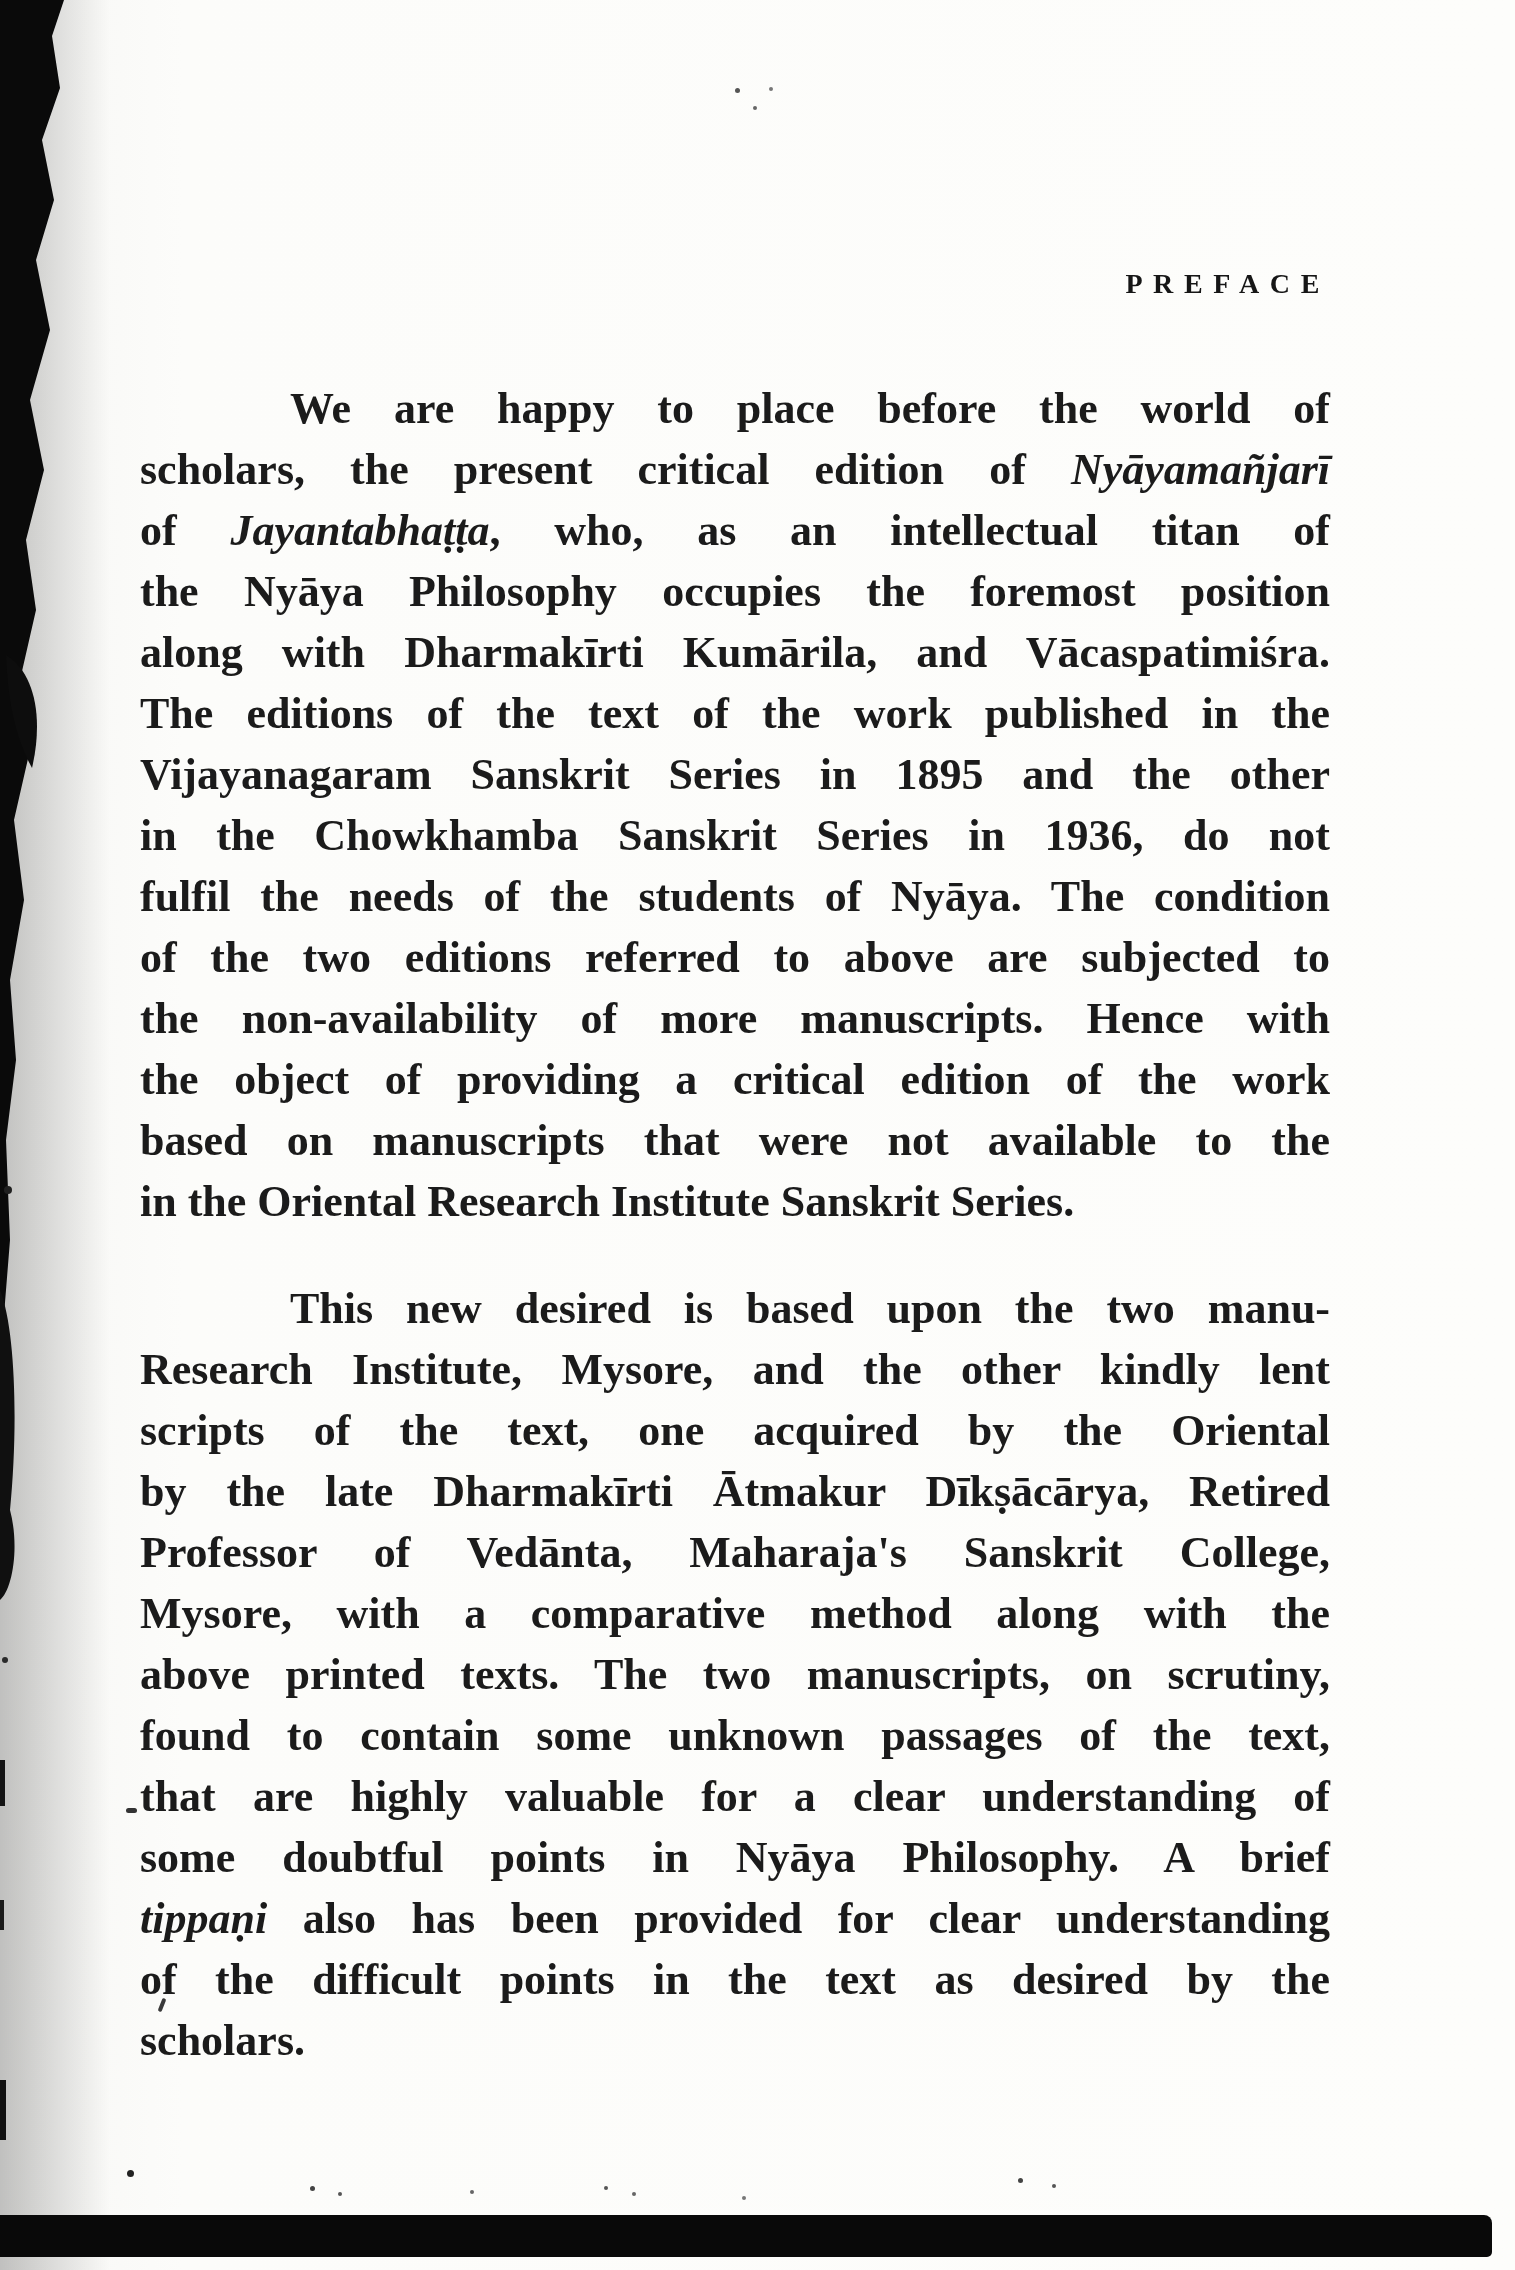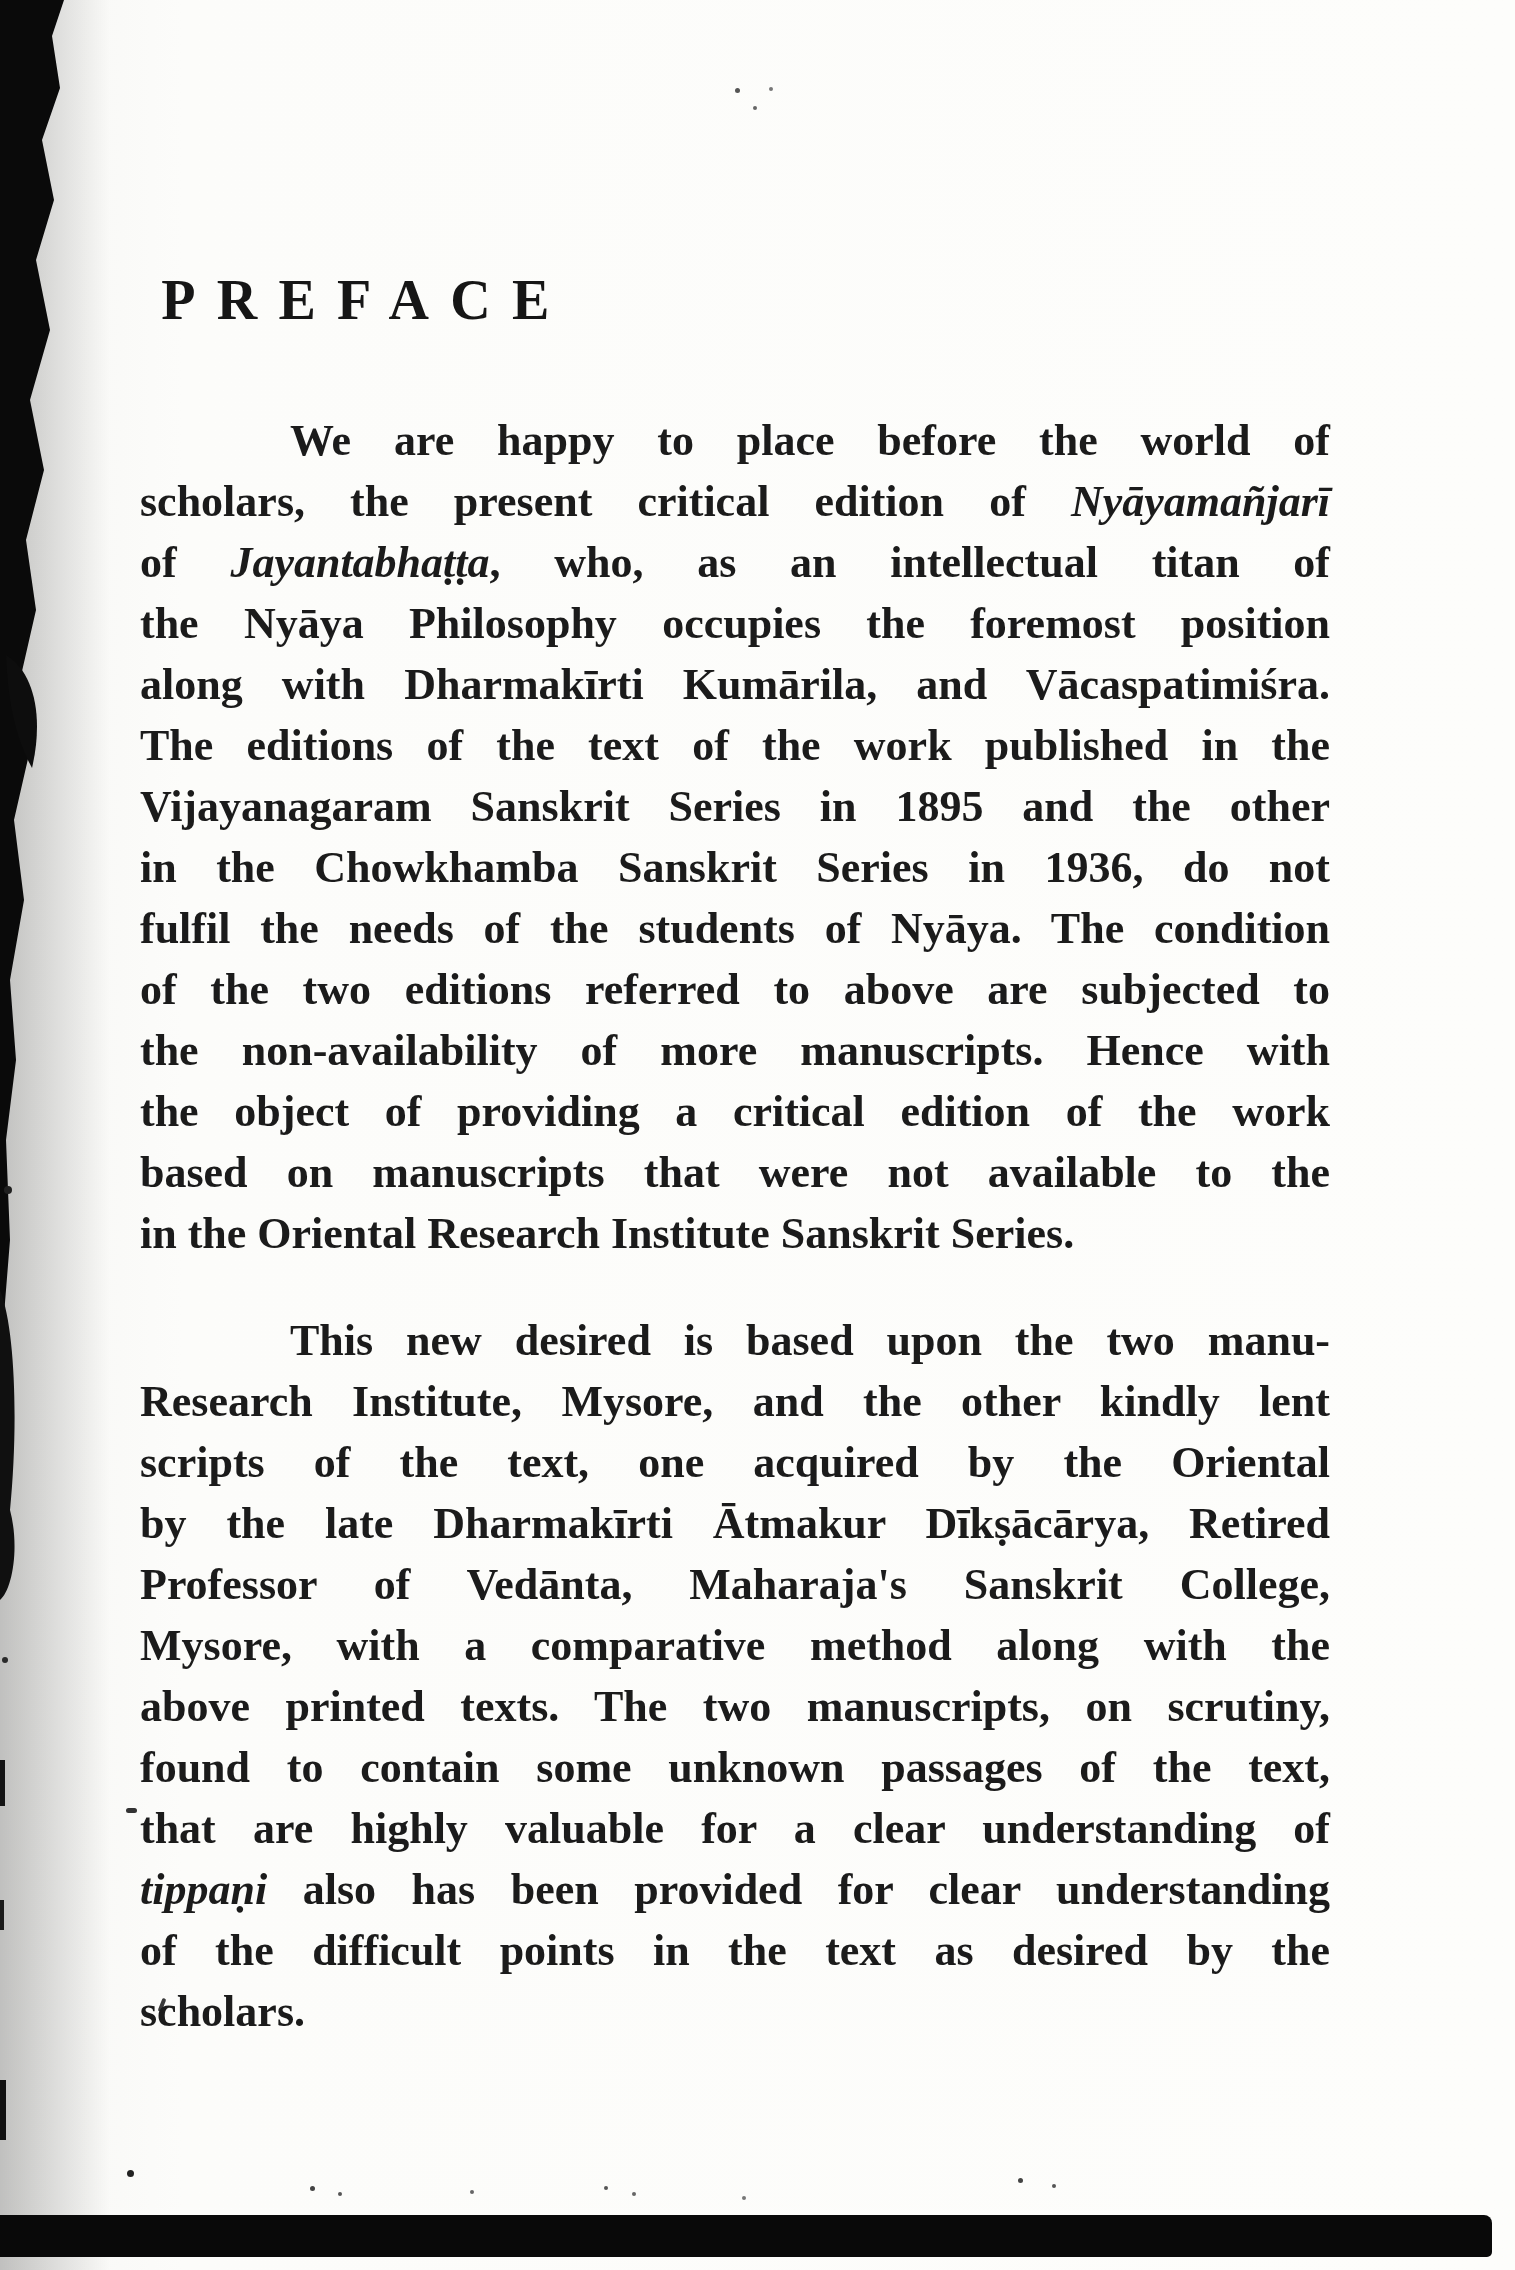--- a/index.html
+++ b/index.html
@@ -37,22 +37,22 @@
     border-radius: 0 8px 5px 0;
   }
   .content {
     position: absolute;
     left: 140px;
     top: 0;
     width: 1190px;
   }
   .title {
     margin: 268px 0 78px 0;
-    text-align: left;
-    font-size: 56px;
+    text-align: right;
+    font-size: 28px;
     font-weight: bold;
     letter-spacing: 0.38em;
     text-indent: 0.38em;
     color: #161616;
   }
   .paragraph { margin-top: 46px; }
   .paragraph:first-of-type { margin-top: 0; }
   .line {
     font-size: 44px;
     line-height: 61px;
@@ -129,20 +129,21 @@
         <div class="paragraph">
           <div class="line first"><span>This new desired is based upon the two manu-</span></div>
           <div class="line"><span>Research Institute, Mysore, and the other kindly lent</span></div>
           <div class="line"><span>scripts of the text, one acquired by the Oriental</span></div>
           <div class="line"><span>by the late Dharmakīrti Ātmakur Dīkṣācārya, Retired</span></div>
           <div class="line"><span>Professor of Vedānta, Maharaja's Sanskrit College,</span></div>
           <div class="line"><span>Mysore, with a comparative method along with the</span></div>
           <div class="line"><span>above printed texts. The two manuscripts, on scrutiny,</span></div>
           <div class="line"><span>found to contain some unknown passages of the text,</span></div>
           <div class="line"><span>that are highly valuable for a clear understanding of</span></div>
+          <div class="line"><span>some doubtful points in Nyāya Philosophy.  A brief</span></div>
           <div class="line"><span class="italic">tippaṇi</span><span> also has been provided for clear understanding</span></div>
           <div class="line"><span>of the difficult points in the text as desired by the</span></div>
           <div class="line last"><span>scholars.</span></div>
         </div>
       </div>
   </div>
 
 </div>
 
 </body></html>

